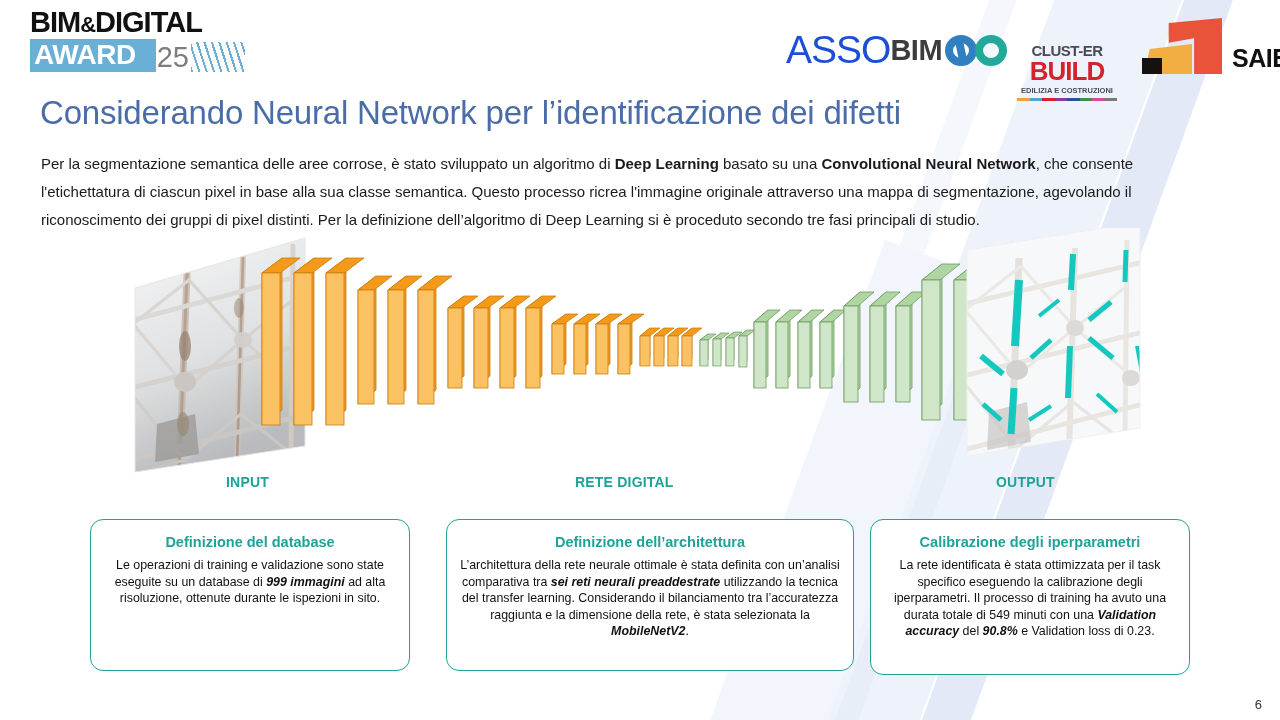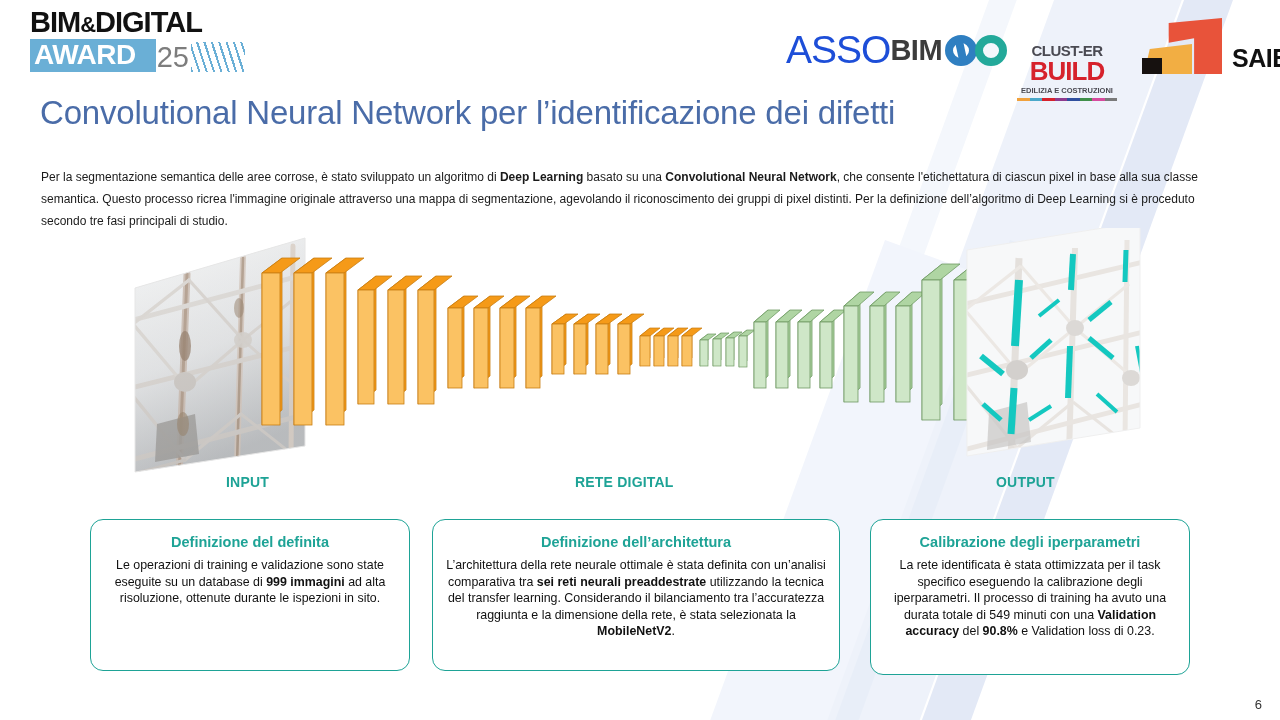--- a/index.html
+++ b/index.html
@@ -61,45 +61,45 @@
     clip-path:polygon(12% 22%,100% 6%,100% 100%,0% 100%);}
   .saie-blk{position:absolute;left:4px;top:40px;width:20px;height:16px;background:#16110f;}
   .saie-txt{font-weight:bold;font-size:25px;color:#111;letter-spacing:-0.5px;margin-left:2px;
     margin-bottom:1px;}
 
   
   .title{position:absolute;left:40px;top:94px;font-size:33px;color:#4a6ca8;
     font-weight:normal;letter-spacing:-0.2px;z-index:5;}
 
   
-  .body-par{position:absolute;left:41px;top:166px;width:1170px;font-size:12px;
+  .body-par{position:absolute;left:41px;top:150px;width:1170px;font-size:15px;
     line-height:1.85;color:#1a1a1a;z-index:5;}
   .body-par b{font-weight:bold;}
 
   
   .diagram{position:absolute;left:0;top:228px;width:1280px;height:262px;z-index:4;}
   .net-svg{position:absolute;left:0;top:0;}
 
   .seg-labels{position:absolute;top:474px;left:0;width:1280px;height:22px;z-index:5;}
   .seg-labels span{position:absolute;color:#1ea396;font-weight:bold;font-size:14px;
     letter-spacing:0.2px;}
   .lbl-input{left:226px;}
   .lbl-net{left:575px;}
   .lbl-out{left:996px;}
 
   
   .boxes{position:absolute;left:0;top:519px;width:1280px;height:155px;z-index:5;}
   .card{position:absolute;top:0;box-sizing:border-box;border:1.6px solid #1ea396;
     border-radius:13px;background:#ffffff;padding:14px 12px 10px 12px;text-align:center;}
   .card-1{left:90px;width:320px;height:152px;}
-  .card-2{left:432px;width:408px;height:152px;}
+  .card-2{left:446px;width:408px;height:152px;}
   .card-3{left:870px;width:320px;height:156px;}
   .card h3{margin:0 0 7px 0;color:#1ea396;font-size:14.5px;font-weight:bold;letter-spacing:0px;}
   .card p{margin:0;font-size:12.4px;line-height:1.34;color:#111;}
-  .card p b{font-weight:bold;}
+  .card p b{font-weight:bold;font-style:italic;}
 
   .pagenum{position:absolute;right:18px;bottom:8px;font-size:13px;color:#333;z-index:6;}
 </style>
 </head>
 <body>
 
 <div class="slide">
 
   <div class="bg-deco">
     <div class="band b3"></div>
@@ -149,21 +149,21 @@
     <div class="logo-saie">
       <span class="saie-mark">
         <span class="saie-red"></span>
         <span class="saie-or"></span>
         <span class="saie-blk"></span>
       </span>
       <span class="saie-txt">SAIE</span>
     </div>
   </div>
 
-  <div class="title">Convolutional Neural Network per l’identificazione dei difetti</div>
+  <div class="title">Considerando Neural Network per l’identificazione dei difetti</div>
 
   <div class="body-par">
     <span>Per la segmentazione semantica delle aree corrose, è stato sviluppato un algoritmo di </span><b>Deep Learning</b><span> basato su una </span><b>Convolutional Neural Network</b><span>, che consente l'etichettatura di ciascun pixel in base alla sua classe semantica. Questo processo ricrea l'immagine originale attraverso una mappa di segmentazione, agevolando il riconoscimento dei gruppi di pixel distinti. Per la definizione dell’algoritmo di Deep Learning si è proceduto secondo tre fasi principali di studio.</span>
   </div>
 
   <div class="diagram">
     <svg class="net-svg" width="1280" height="262" viewBox="0 0 1280 262">
       <defs>
 
         <linearGradient id="skyg" x1="0" y1="0" x2="0.3" y2="1">
@@ -439,21 +439,21 @@
 
   <div class="seg-labels">
     <span class="lbl-input">INPUT</span>
     <span class="lbl-net">RETE DIGITAL</span>
     <span class="lbl-out">OUTPUT</span>
   </div>
 
   <div class="boxes">
 
     <div class="card card-1">
-      <h3>Definizione del definita</h3>
+      <h3>Definizione del database</h3>
       <p><span>Le operazioni di training e validazione sono state eseguite su un database di </span><b>999 immagini</b><span> ad alta risoluzione, ottenute durante le ispezioni in sito.</span></p>
     </div>
 
     <div class="card card-2">
       <h3>Definizione dell’architettura</h3>
       <p><span>L’architettura della rete neurale ottimale è stata definita con un’analisi comparativa tra </span><b>sei reti neurali preaddestrate</b><span> utilizzando la tecnica del transfer learning. Considerando il bilanciamento tra l’accuratezza raggiunta e la dimensione della rete, è stata selezionata la </span><b>MobileNetV2</b><span>.</span></p>
     </div>
 
     <div class="card card-3">
       <h3>Calibrazione degli iperparametri</h3>

